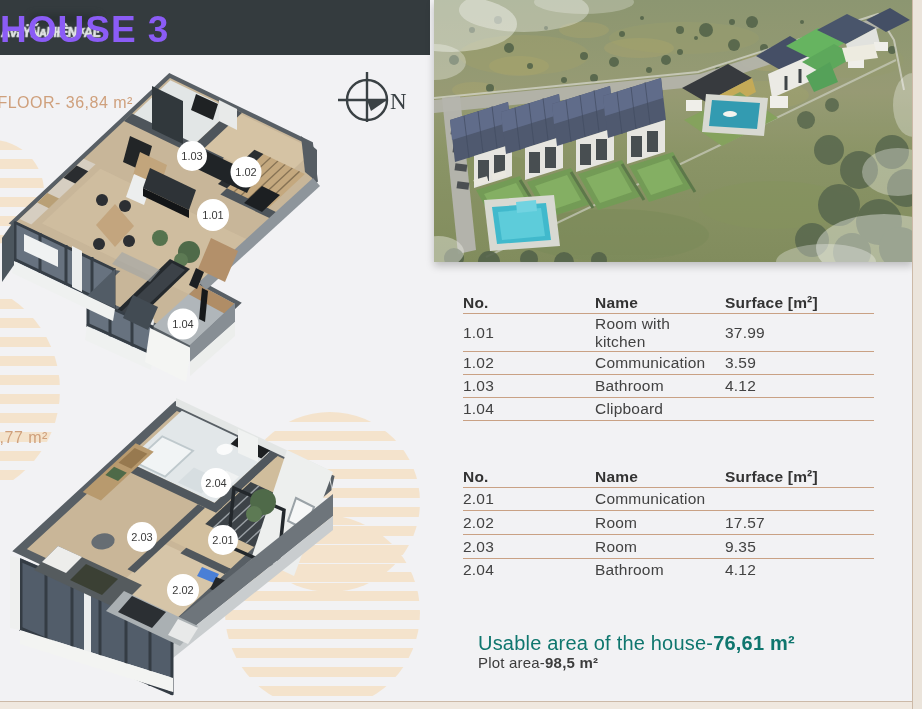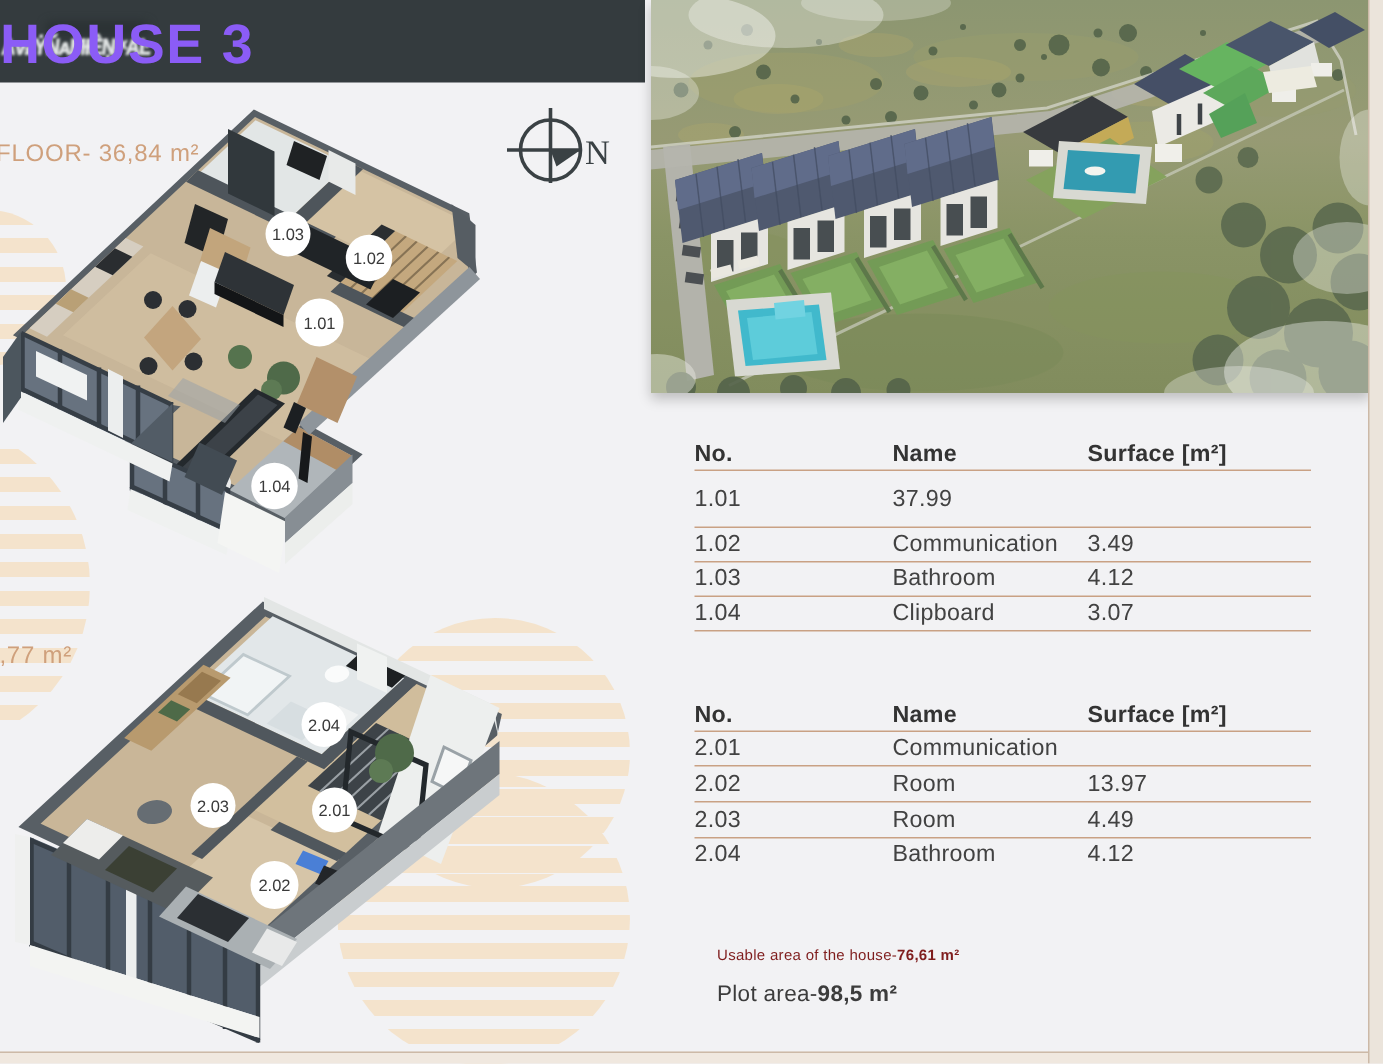--- a/index.html
+++ b/index.html
@@ -551,42 +551,42 @@
 
   <div class="trow" style="font-weight:bold;color:#333;height:18px;">
     <div class="c1">No.</div>
       <div class="c2">Name</div>
       <div class="c3">Surface [m²]</div>
   </div>
   <div class="tline" style="margin-top:1px;"></div>
 
   <div class="trow" style="height:37px;">
     <div class="c1">1.01</div>
+      <div class="c2">Room with<br>kitchen</div>
       <div class="c3">37.99</div>
   </div>
   <div class="tline"></div>
 
   <div class="trow" style="height:22px;">
     <div class="c1">1.02</div>
       <div class="c2">Communication</div>
-      <div class="c3">3.49</div>
+      <div class="c3">3.59</div>
   </div>
   <div class="tline"></div>
 
   <div class="trow" style="height:22px;">
     <div class="c1">1.03</div>
       <div class="c2">Bathroom</div>
       <div class="c3">4.12</div>
   </div>
   <div class="tline"></div>
 
   <div class="trow" style="height:22px;">
     <div class="c1">1.04</div>
       <div class="c2">Clipboard</div>
-      <div class="c3">3.07</div>
   </div>
   <div class="tline"></div>
 </div>
 
 <div class="abs" style="left:463px;top:468px;width:411px;font-size:15.5px;color:#424242;letter-spacing:0.2px;">
 
   <div class="trow" style="font-weight:bold;color:#333;height:18px;">
     <div class="c1">No.</div>
       <div class="c2">Name</div>
       <div class="c3">Surface [m²]</div>
@@ -595,37 +595,37 @@
 
   <div class="trow" style="height:22px;">
     <div class="c1">2.01</div>
       <div class="c2">Communication</div>
   </div>
   <div class="tline"></div>
 
   <div class="trow" style="height:23px;">
     <div class="c1">2.02</div>
       <div class="c2">Room</div>
-      <div class="c3">13.97</div>
+      <div class="c3">17.57</div>
   </div>
   <div class="tline"></div>
 
   <div class="trow" style="height:23px;">
     <div class="c1">2.03</div>
       <div class="c2">Room</div>
-      <div class="c3">4.49</div>
+      <div class="c3">9.35</div>
   </div>
   <div class="tline"></div>
 
   <div class="trow" style="height:22px;">
     <div class="c1">2.04</div>
       <div class="c2">Bathroom</div>
       <div class="c3">4.12</div>
   </div>
 </div>
 
-<div class="abs" style="left:478px;top:632px;font-size:10px;color:#7f1d1d;letter-spacing:0.2px;">Usable area of the house-<b>76,61 m²</b></div>
+<div class="abs" style="left:478px;top:632px;font-size:20px;color:#0f766e;letter-spacing:0.2px;">Usable area of the house-<b>76,61 m²</b></div>
 
 <div class="abs" style="left:478px;top:654px;font-size:15px;color:#3c3c3c;letter-spacing:0.2px;">Plot area-<b>98,5 m²</b></div>
 
 <div class="abs" style="left:0;top:701px;width:922px;height:8px;background:#f0e8df;border-top:1px solid #ccb9a7;"></div>
 
 <div class="abs" style="left:912px;top:0;width:10px;height:709px;background:#ebe4db;border-left:1px solid #ccb9a7;"></div>
 
 </body></html>

